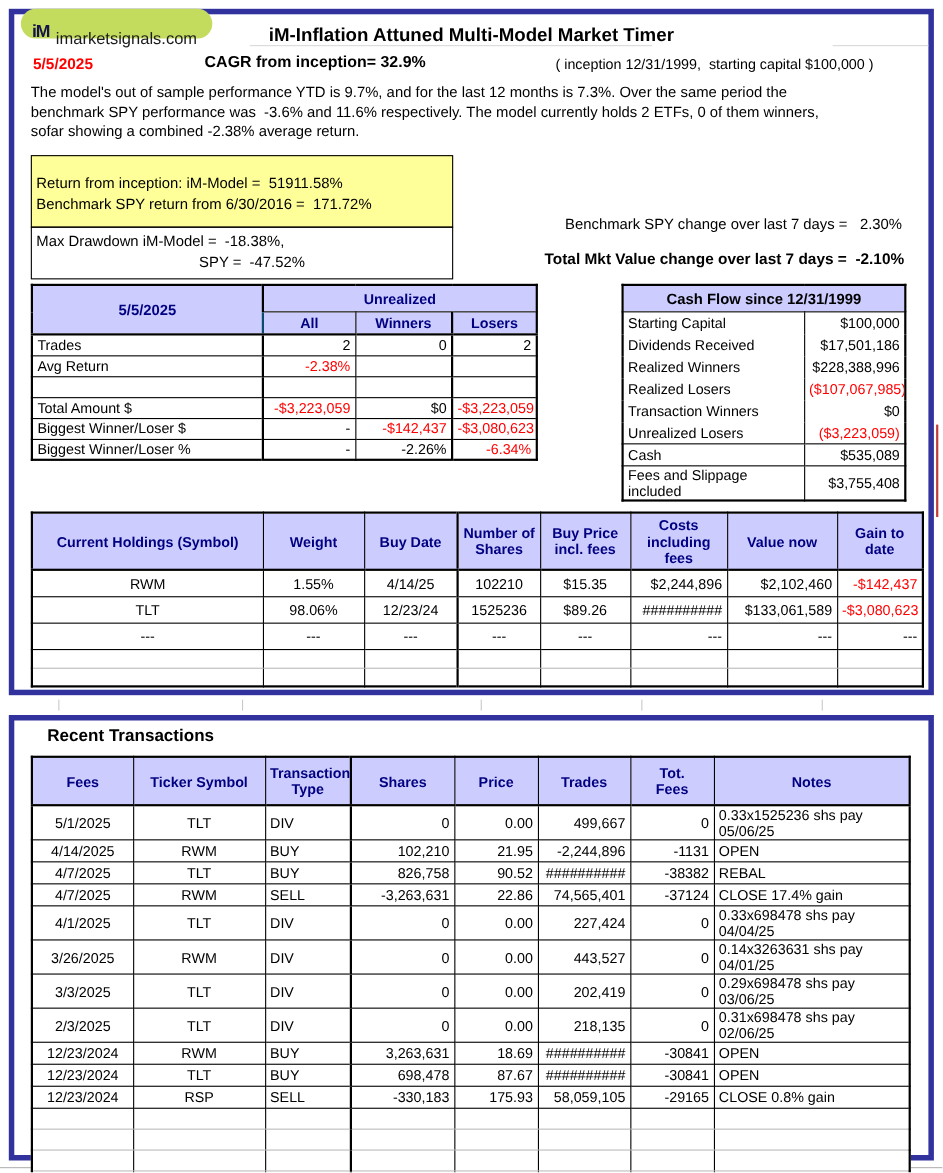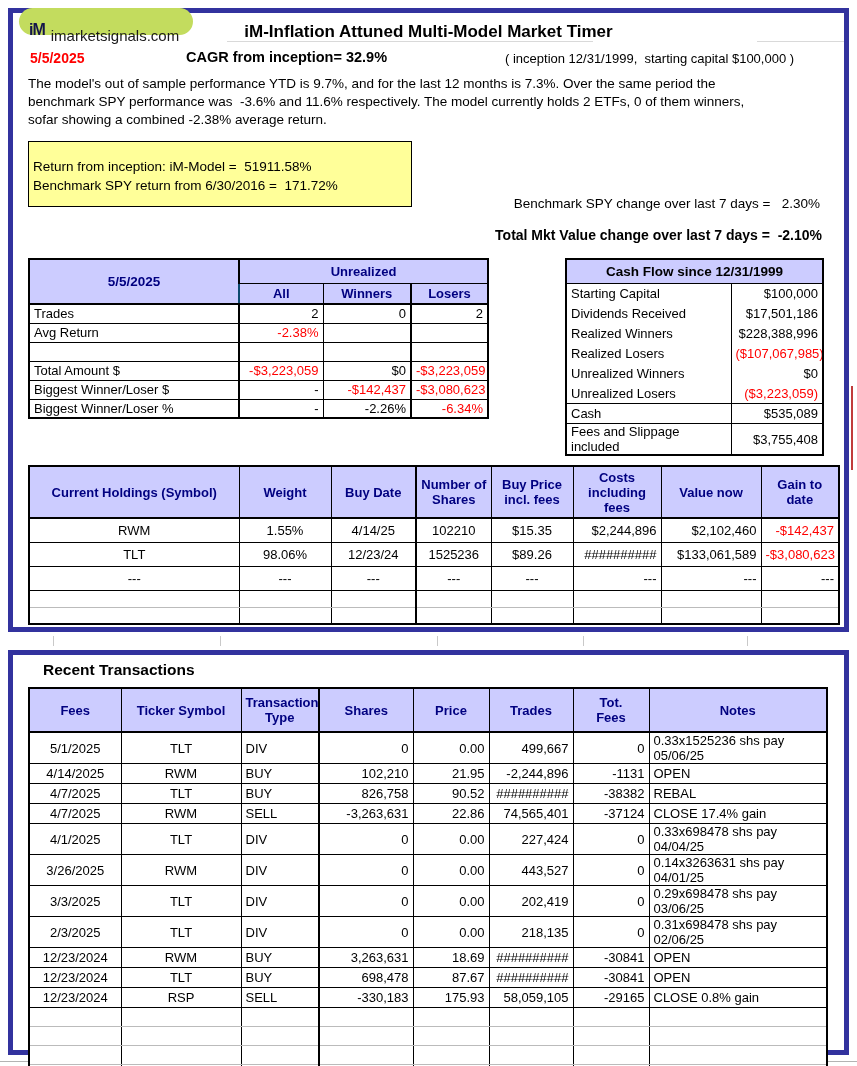--- a/index.html
+++ b/index.html
@@ -119,20 +119,24 @@
       <div>The model's out of sample performance YTD is 9.7%, and for the last 12 months is 7.3%. Over the same period the</div>
       <div>benchmark SPY performance was  -3.6% and 11.6% respectively. The model currently holds 2 ETFs, 0 of them winners,</div>
       <div>sofar showing a combined -2.38% average return.</div>
     </div>
 
     <div class="ybox">
       <div>Return from inception: iM-Model =  51911.58%</div>
       <div>Benchmark SPY return from 6/30/2016 =  171.72%</div>
     </div>
 
+    <div class="ddbox">
+      <div>Max Drawdown iM-Model =  -18.38%,</div>
+      <div class="dd2">SPY =  -47.52%</div>
+    </div>
 
     <div class="spy7">Benchmark SPY change over last 7 days =   2.30%</div>
     <div class="mkt7">Total Mkt Value change over last 7 days =  -2.10%</div>
 
     <table class="tbl unreal">
       <colgroup>
           <col style="width:210px">
           <col style="width:84px">
           <col style="width:88px">
           <col style="width:77px">
@@ -209,21 +213,21 @@
   </tr>
           <tr>
     <td class="lab">Realized Winners</td>
     <td class="num">$228,388,996</td>
   </tr>
           <tr>
     <td class="lab">Realized Losers</td>
     <td class="num red">($107,067,985)</td>
   </tr>
           <tr>
-    <td class="lab">Unrealized Winners</td>
+    <td class="lab">Transaction Winners</td>
     <td class="num">$0</td>
   </tr>
           <tr>
     <td class="lab">Unrealized Losers</td>
     <td class="num red">($3,223,059)</td>
   </tr>
           <tr class="sep">
     <td class="lab">Cash</td>
     <td class="num">$535,089</td>
   </tr>

